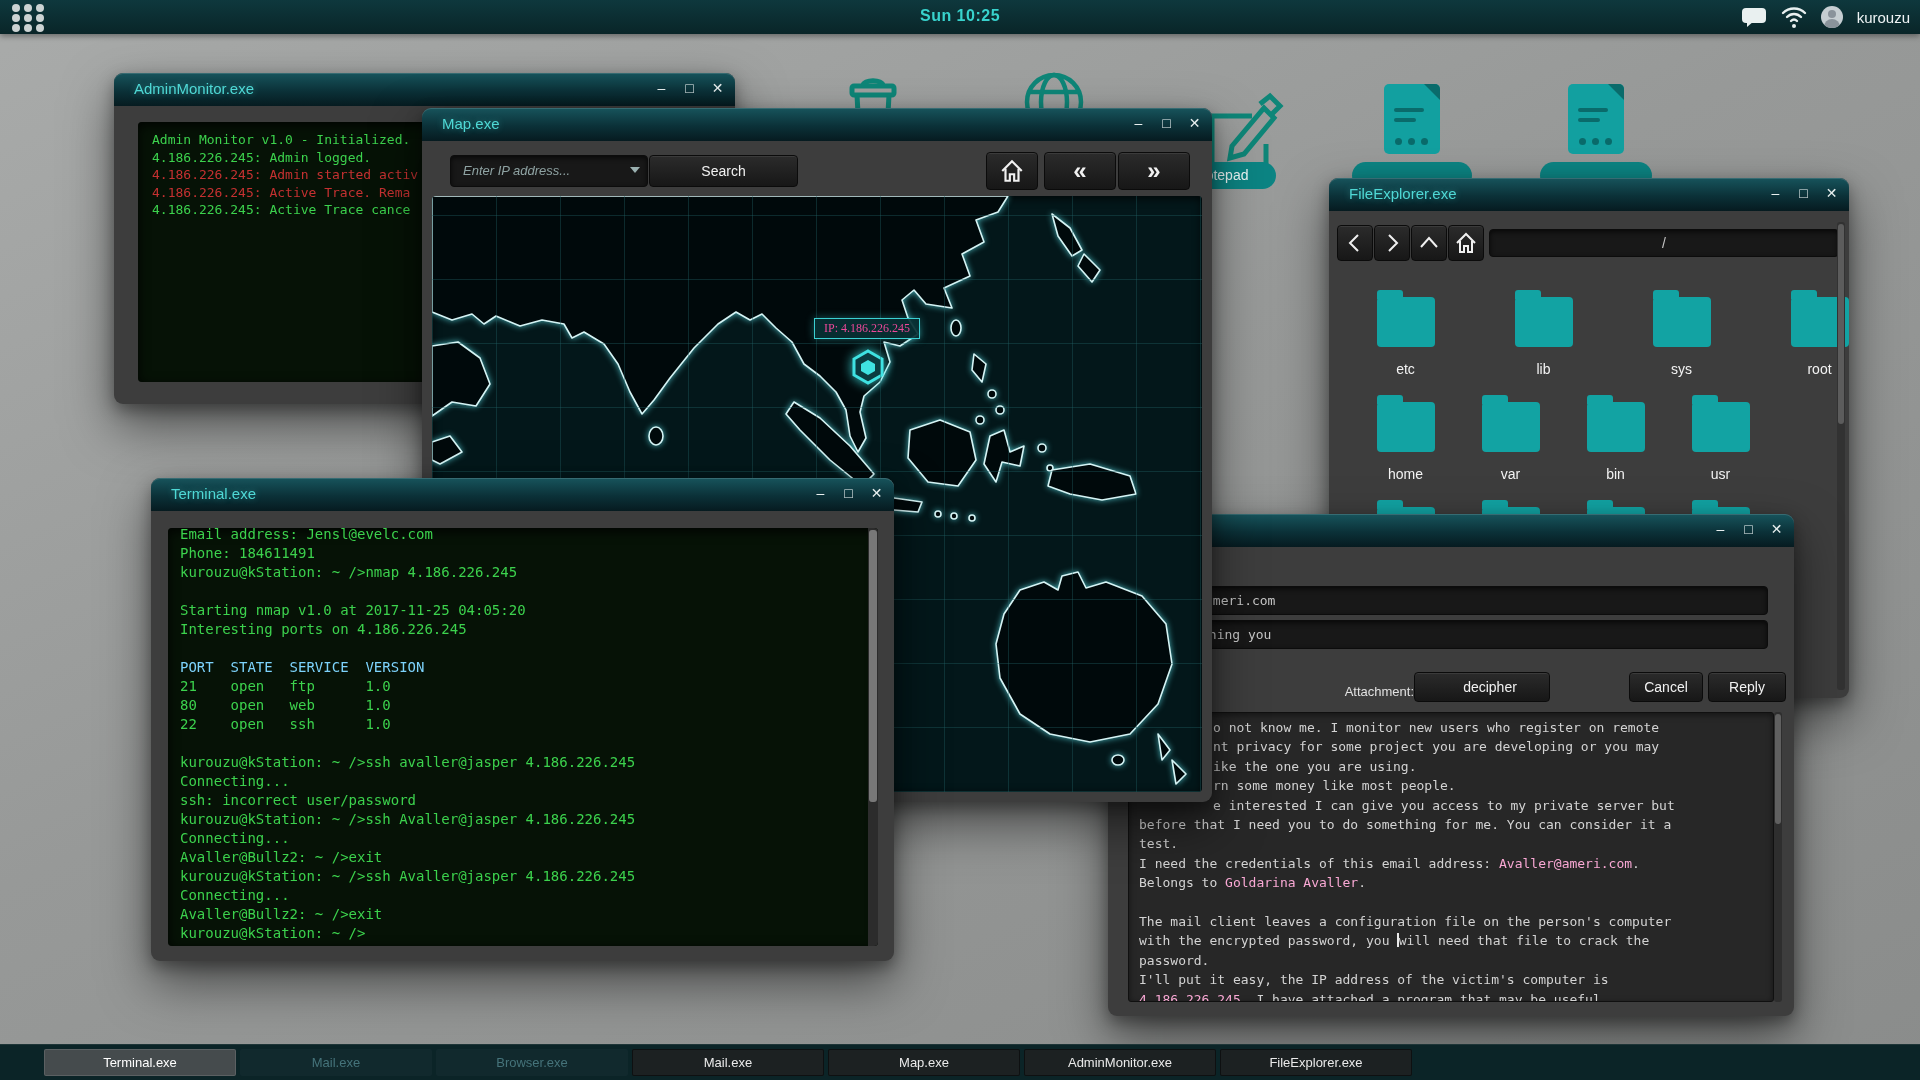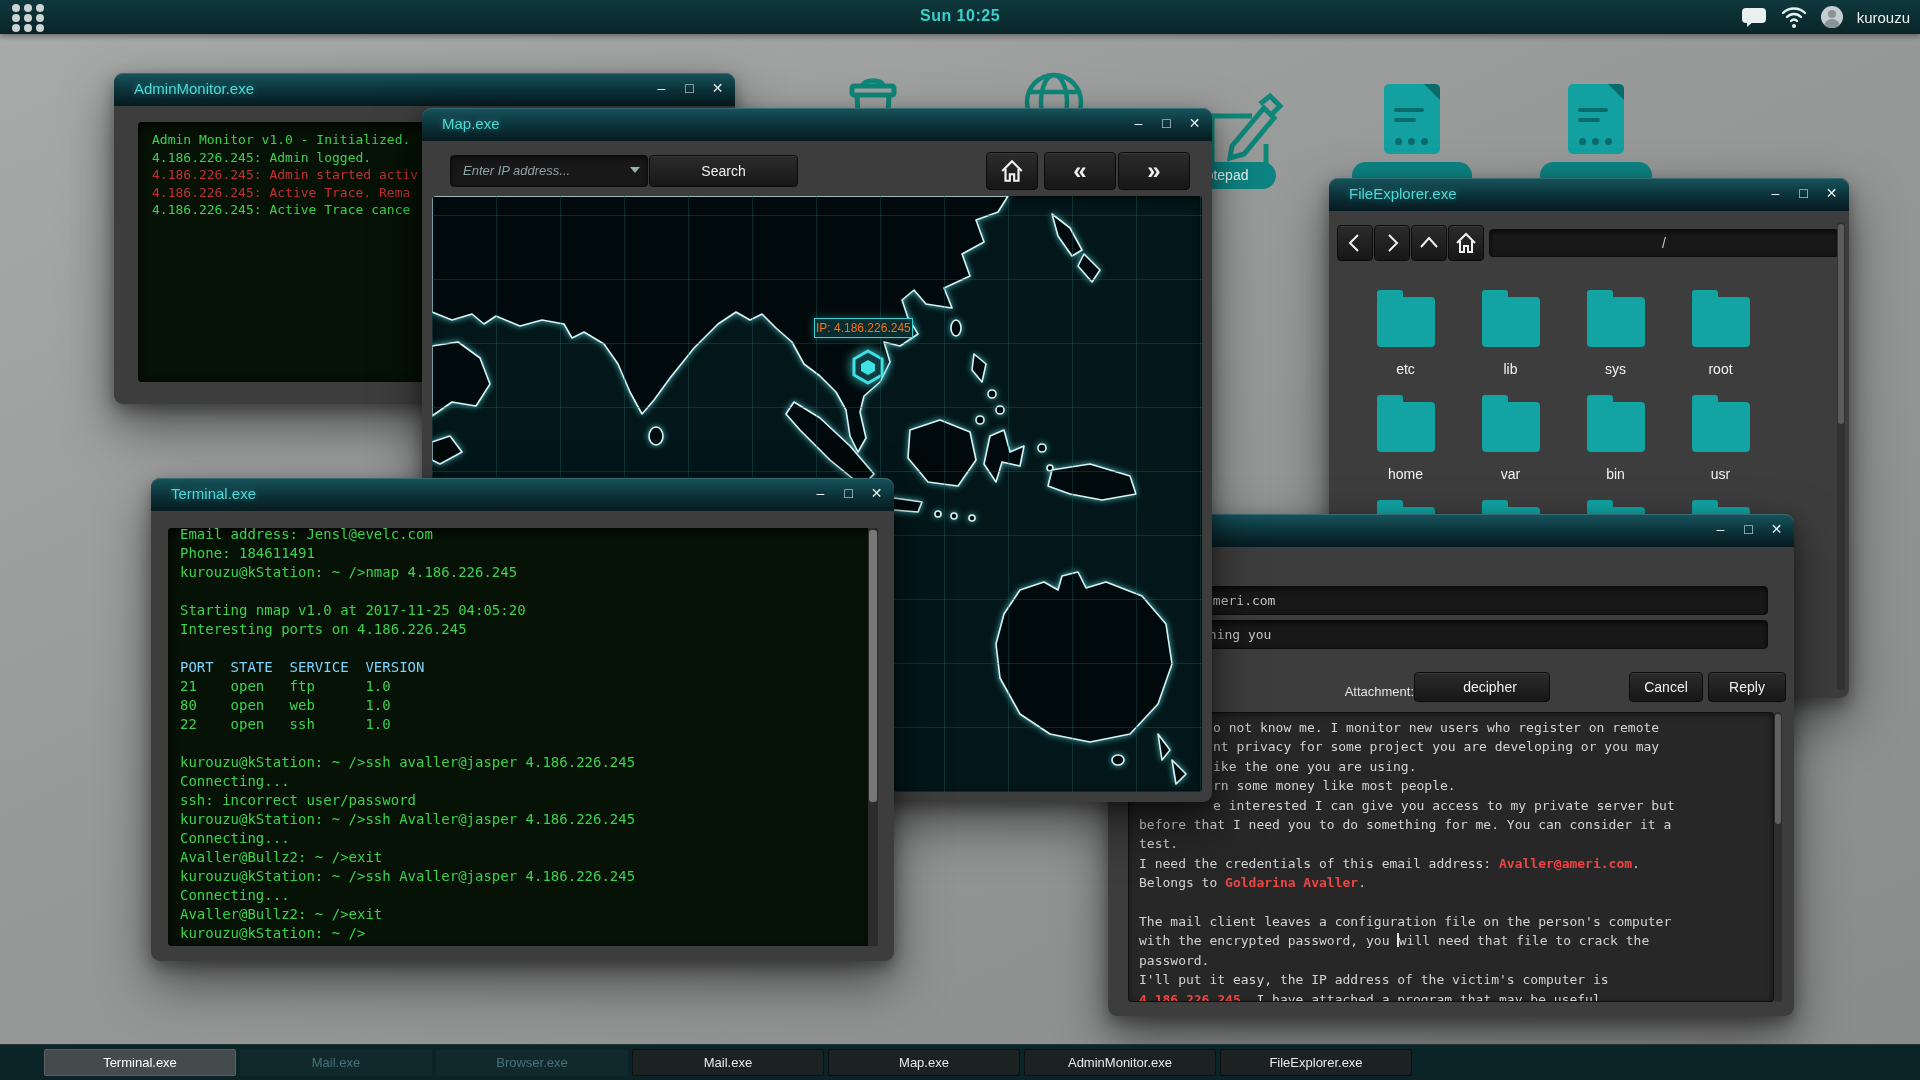--- a/index.html
+++ b/index.html
@@ -57,37 +57,37 @@
   .ginput{position:absolute;background:#181818;border:1px solid #0c0c0c;border-radius:4px;
     box-shadow:inset 0 2px 5px rgba(0,0,0,.65);color:#c6c6c6;}
 
   
   .map-area{position:absolute;left:10px;top:88px;width:770px;height:596px;border-radius:4px;
     background:#03171a;box-shadow:inset 0 2px 10px rgba(0,0,0,.8);overflow:hidden;}
   .map-grid{position:absolute;inset:0;
     background-image:repeating-linear-gradient(0deg,rgba(32,96,100,.38) 0 1px,transparent 1px 64px),
                      repeating-linear-gradient(90deg,rgba(32,96,100,.38) 0 1px,transparent 1px 64px);}
   .land{filter:drop-shadow(0 0 3px rgba(90,220,228,.75));}
-  .iplabel{position:absolute;left:382px;top:122px;padding:2px 1px;background:rgba(8,48,52,.93);
-    border:1px solid #3bd0d2;color:#f97316;font-size:12px;box-shadow:0 0 9px rgba(59,208,210,.4);}
+  .iplabel{position:absolute;left:382px;top:122px;padding:2px 9px;background:rgba(8,48,52,.93);
+    border:1px solid #3bd0d2;color:#ec4899;font-size:12px;box-shadow:0 0 9px rgba(59,208,210,.4);font-family:Liberation Serif, serif;}
   .mapph{position:absolute;left:12px;top:7px;font-style:italic;color:#8fa3a3;font-size:13px;}
   .combo-arrow{position:absolute;right:7px;top:11px;width:0;height:0;
     border-left:5px solid transparent;border-right:5px solid transparent;border-top:6px solid #9ab0b0;}
 
   
   .navbtn{width:34px;height:34px;}
   .frow{position:absolute;left:24px;display:grid;grid-template-columns:repeat(4,105px);}
   .fcell{text-align:center;}
   .folder{width:58px;height:50px;background:#12a3a3;border-radius:4px;position:relative;margin:7px auto 0;}
   .folder::before{content:"";position:absolute;top:-7px;left:0;width:26px;height:9px;background:#12a3a3;border-radius:3px 3px 0 0;}
   .flabel{margin-top:14px;font-size:14px;color:#f3f3f3;}
 
   
   .mline{white-space:pre;font-size:13px;line-height:19.4px;color:#d3d3d3;font-family:"DejaVu Sans Mono",monospace;}
-  .mline .b{font-weight:bold;color:#ef4444;}
+  .mline .b{font-weight:normal;color:#f9a8d4;}
   .mline.pad{padding-left:74px;}
   .cursor{display:inline-block;width:1.5px;height:14px;background:#eaeaea;vertical-align:-2px;}
   .mfield{height:27px;font-family:"DejaVu Sans Mono",monospace;font-size:13px;line-height:27px;overflow:hidden;}
   .mbody{position:absolute;left:20px;top:198px;width:646px;height:290px;background:#272727;
     border:1px solid #101010;border-radius:3px;box-shadow:inset 0 2px 6px rgba(0,0,0,.5);
     padding:5px 0 0 10px;box-sizing:border-box;overflow:hidden;}
 
   
   .taskbar{position:absolute;left:0;bottom:0;width:1920px;height:36px;background:#0b2427;z-index:100;
     border-top:1px solid rgba(255,255,255,.08);display:flex;align-items:center;gap:4px;padding-left:44px;box-sizing:border-box;}
@@ -187,21 +187,21 @@
         </svg>
     </div>
     <div class="gbtn navbtn" style="left:119px;top:47px;">
       <svg width="24" height="24" viewBox="0 0 24 24" fill="none" stroke="#f0f0f0" stroke-width="2">
         <polyline points="3,12 12,3 21,12"></polyline>
           <polyline points="6,10 6,21 10,21 10,15 14,15 14,21 18,21 18,10"></polyline>
         </svg>
     </div>
     <div class="ginput" style="left:160px;top:51px;width:348px;height:26px;text-align:center;line-height:26px;font-size:14px;">/</div>
 
-    <div class="frow" style="top:112px;" id="fe-row1">
+    <div class="frow" style="top:112px;gap:33px;" id="fe-row1">
         <div class="fcell">
           <div class="folder"></div>
           <div class="flabel">etc</div>
         </div>
         <div class="fcell">
           <div class="folder"></div>
           <div class="flabel">lib</div>
         </div>
         <div class="fcell">
           <div class="folder"></div>

